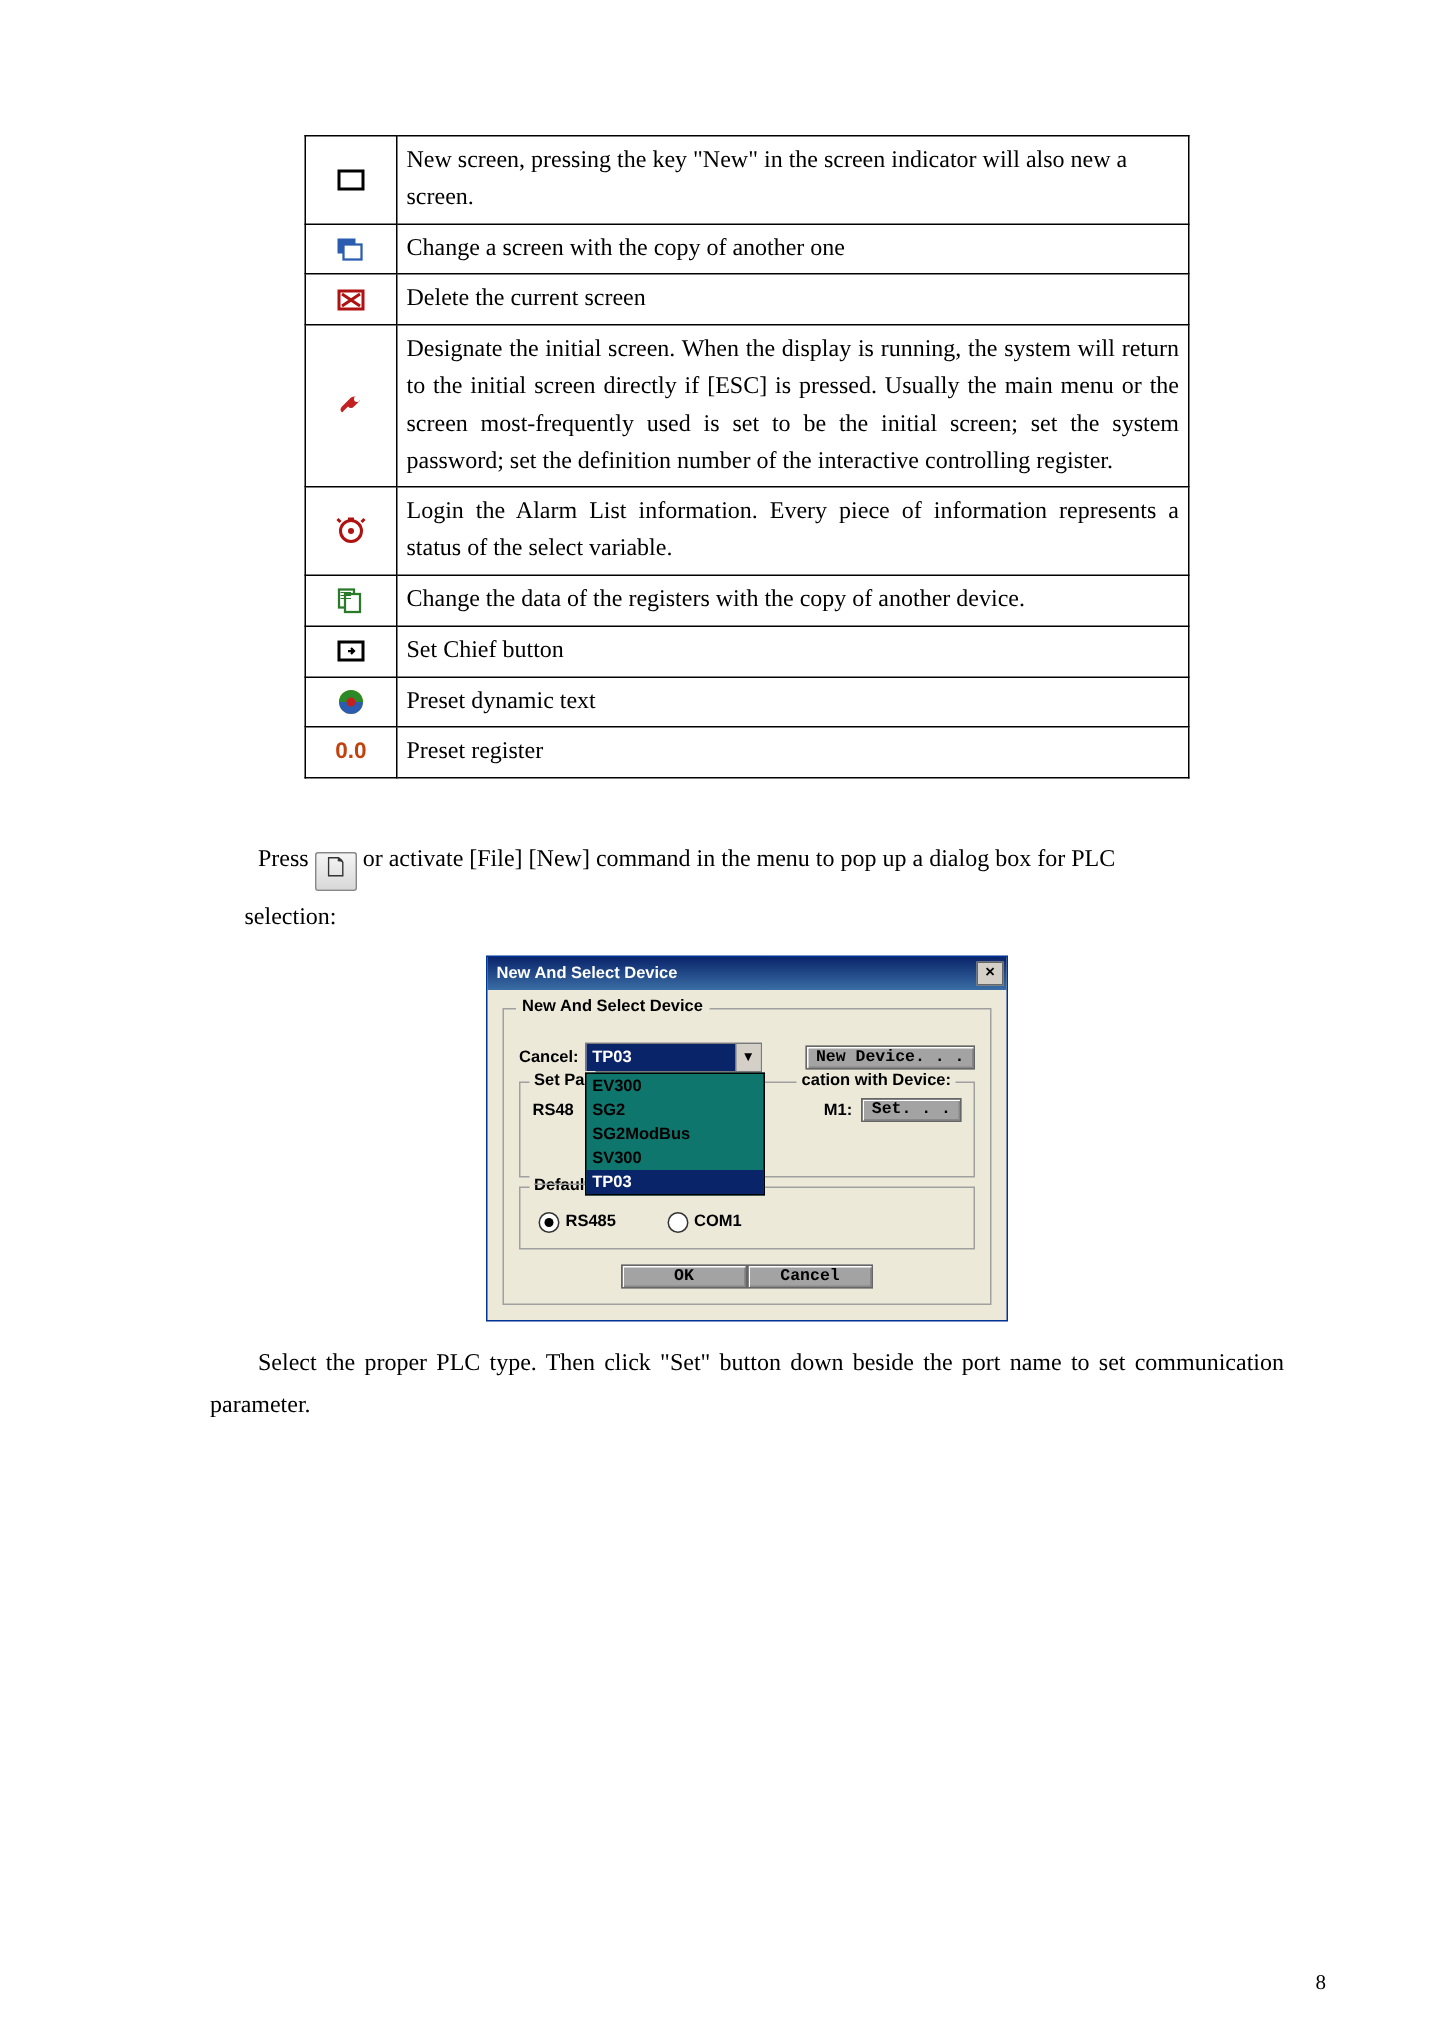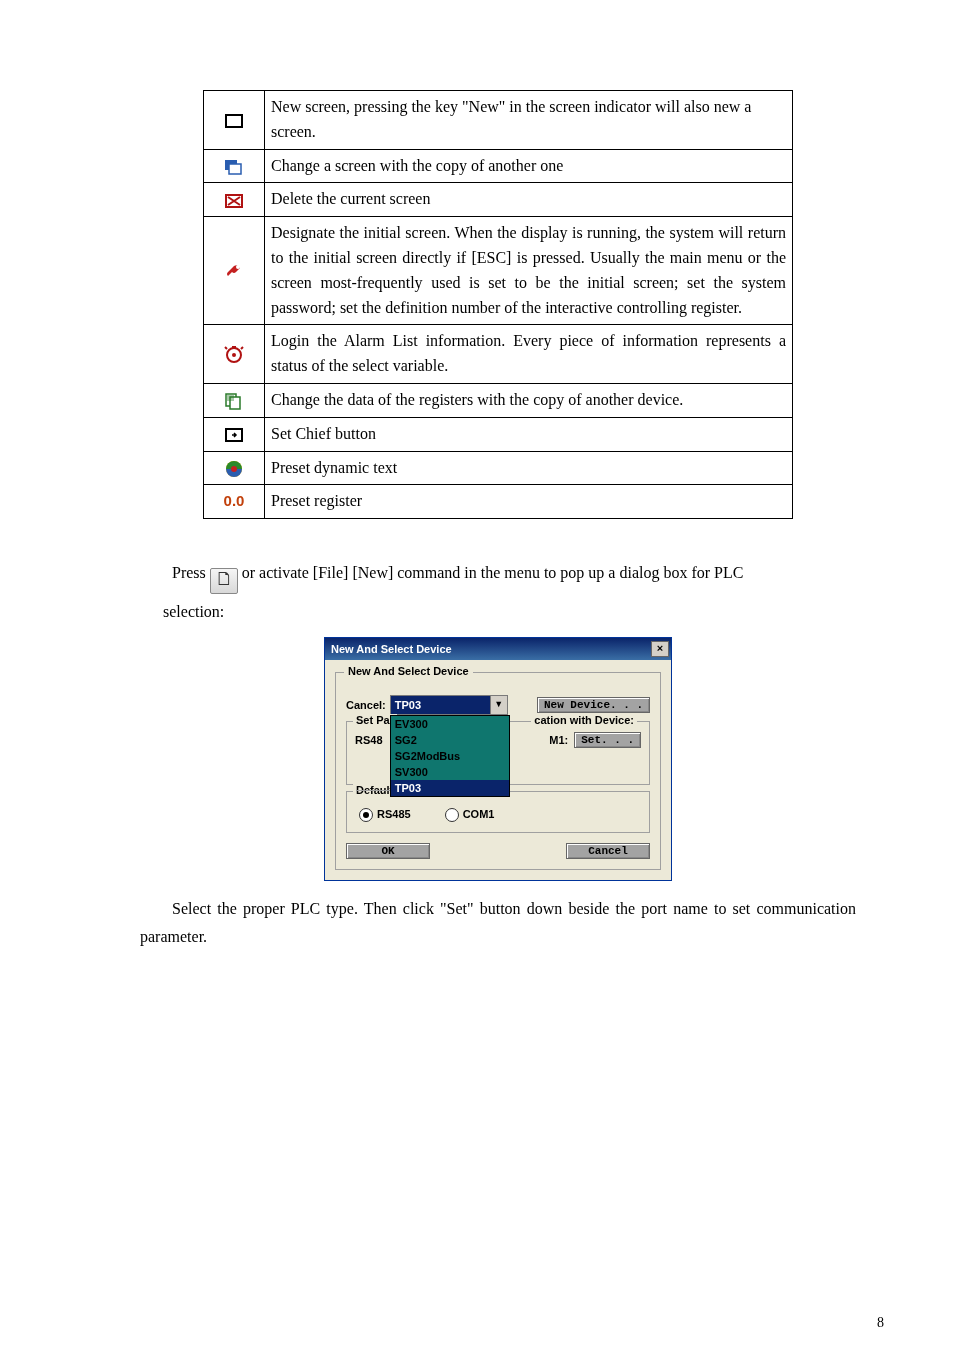--- a/index.html
+++ b/index.html
@@ -193,21 +193,21 @@
   .radio { display:flex; align-items:flex-start; gap:4px; }
   .radio .dot {
     width:12px;height:12px;border:1px solid #333;border-radius:50%;
     background:#fff;display:inline-flex;align-items:center;justify-content:center;
   }
   .radio .dot.on::after {
     content:""; width:6px;height:6px;background:#000;border-radius:50%;
   }
   .bottom-btns {
     display:flex;
-    justify-content:space-between;
+    justify-content:center;
     margin-top: 10px;
   }
   .pagenum {
     position:absolute;
     bottom: 20px; right: 70px;
     font-size: 14px;
   }
 
   
   .ticon { width: 24px; height: 20px; display:inline-block; vertical-align:middle; }

